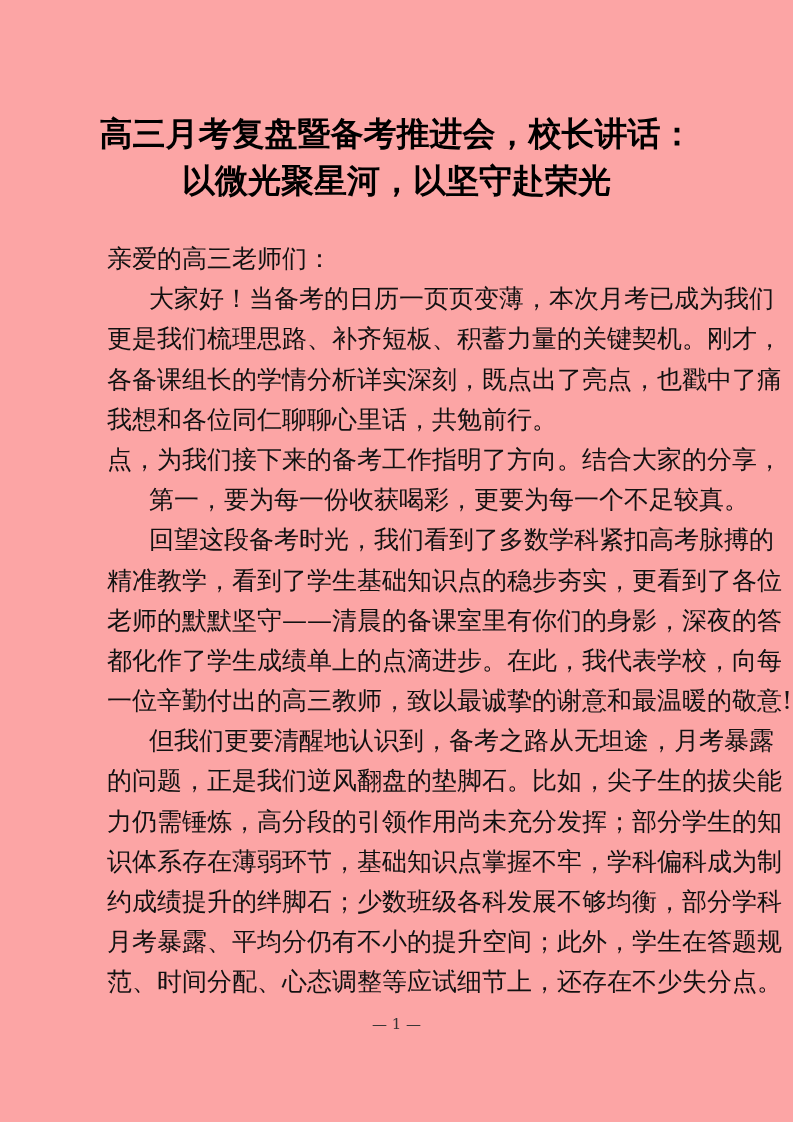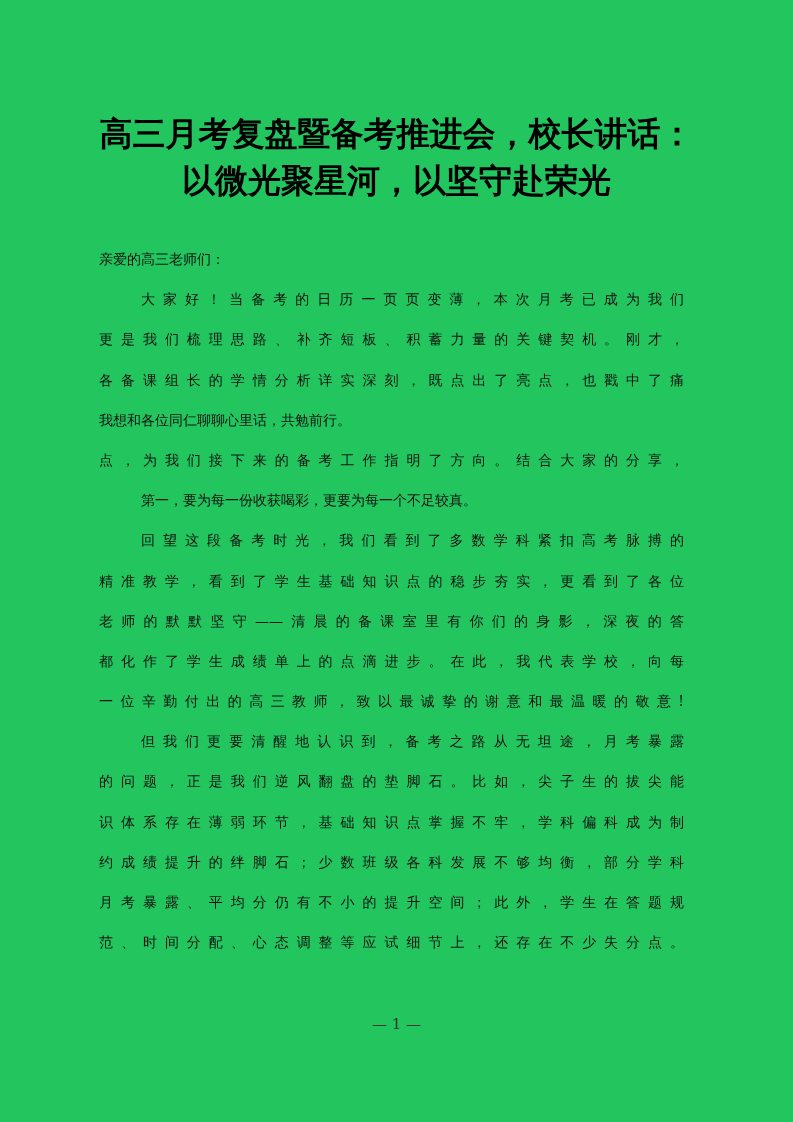--- a/index.html
+++ b/index.html
@@ -1,23 +1,23 @@
 <!DOCTYPE html>
 <html><head>
 <meta charset="utf-8">
 <style>
   html, body { margin: 0; padding: 0; background: #ffffff; }
   body { width: 793px; height: 1122px; position: relative; overflow: hidden; color: #111; }
-  .page { position: absolute; left: 0; top: 0; width: 793px; height: 1122px; background: #22c55e; }
+  .page { position: absolute; left: 0; top: 0; width: 793px; height: 1122px; background: #fca5a5; }
   .title { position: absolute; left: 0; width: 793px; text-align: center;
     font-family: "DejaVu Sans", sans-serif; font-weight: bold; font-size: 33px; line-height: 48px; color: #000; letter-spacing: 0px; }
   .title.l1 { top: 110px; }
   .title.l2 { top: 157px; }
-  .body-text { position: absolute; left: 99px; width: 585px;
-    font-family: "DejaVu Serif", serif; font-size: 14px; line-height: 40.2px; color: #111; }
+  .body-text { position: absolute; left: 107px; width: 585px;
+    font-family: "DejaVu Serif", serif; font-size: 25px; line-height: 40.2px; color: #111; }
   .line { height: 40.2px; white-space: nowrap; text-align: justify; text-align-last: justify; }
   .line.last { text-align-last: left; }
   .indent { padding-left: 42px; }
   .footer { position: absolute; top: 1015px; left: 0; width: 793px; text-align: center;
     font-family: "DejaVu Serif", serif; font-size: 15px; color: #333; }
 </style>
 </head>
 <body>
 
 <div class="page">
@@ -32,20 +32,21 @@
     <div class="line last">我想和各位同仁聊聊心里话，共勉前行。</div>
     <div class="line">点，为我们接下来的备考工作指明了方向。结合大家的分享，</div>
     <div class="line indent last">第一，要为每一份收获喝彩，更要为每一个不足较真。</div>
     <div class="line indent">回望这段备考时光，我们看到了多数学科紧扣高考脉搏的</div>
     <div class="line">精准教学，看到了学生基础知识点的稳步夯实，更看到了各位</div>
     <div class="line">老师的默默坚守——清晨的备课室里有你们的身影，深夜的答</div>
     <div class="line">都化作了学生成绩单上的点滴进步。在此，我代表学校，向每</div>
     <div class="line">一位辛勤付出的高三教师，致以最诚挚的谢意和最温暖的敬意!</div>
     <div class="line indent">但我们更要清醒地认识到，备考之路从无坦途，月考暴露</div>
     <div class="line">的问题，正是我们逆风翻盘的垫脚石。比如，尖子生的拔尖能</div>
+    <div class="line">力仍需锤炼，高分段的引领作用尚未充分发挥；部分学生的知</div>
     <div class="line">识体系存在薄弱环节，基础知识点掌握不牢，学科偏科成为制</div>
     <div class="line">约成绩提升的绊脚石；少数班级各科发展不够均衡，部分学科</div>
     <div class="line">月考暴露、平均分仍有不小的提升空间；此外，学生在答题规</div>
     <div class="line">范、时间分配、心态调整等应试细节上，还存在不少失分点。</div>
   </div>
 
   <div class="footer">— 1 —</div>
 </div>
 
 </body></html>

